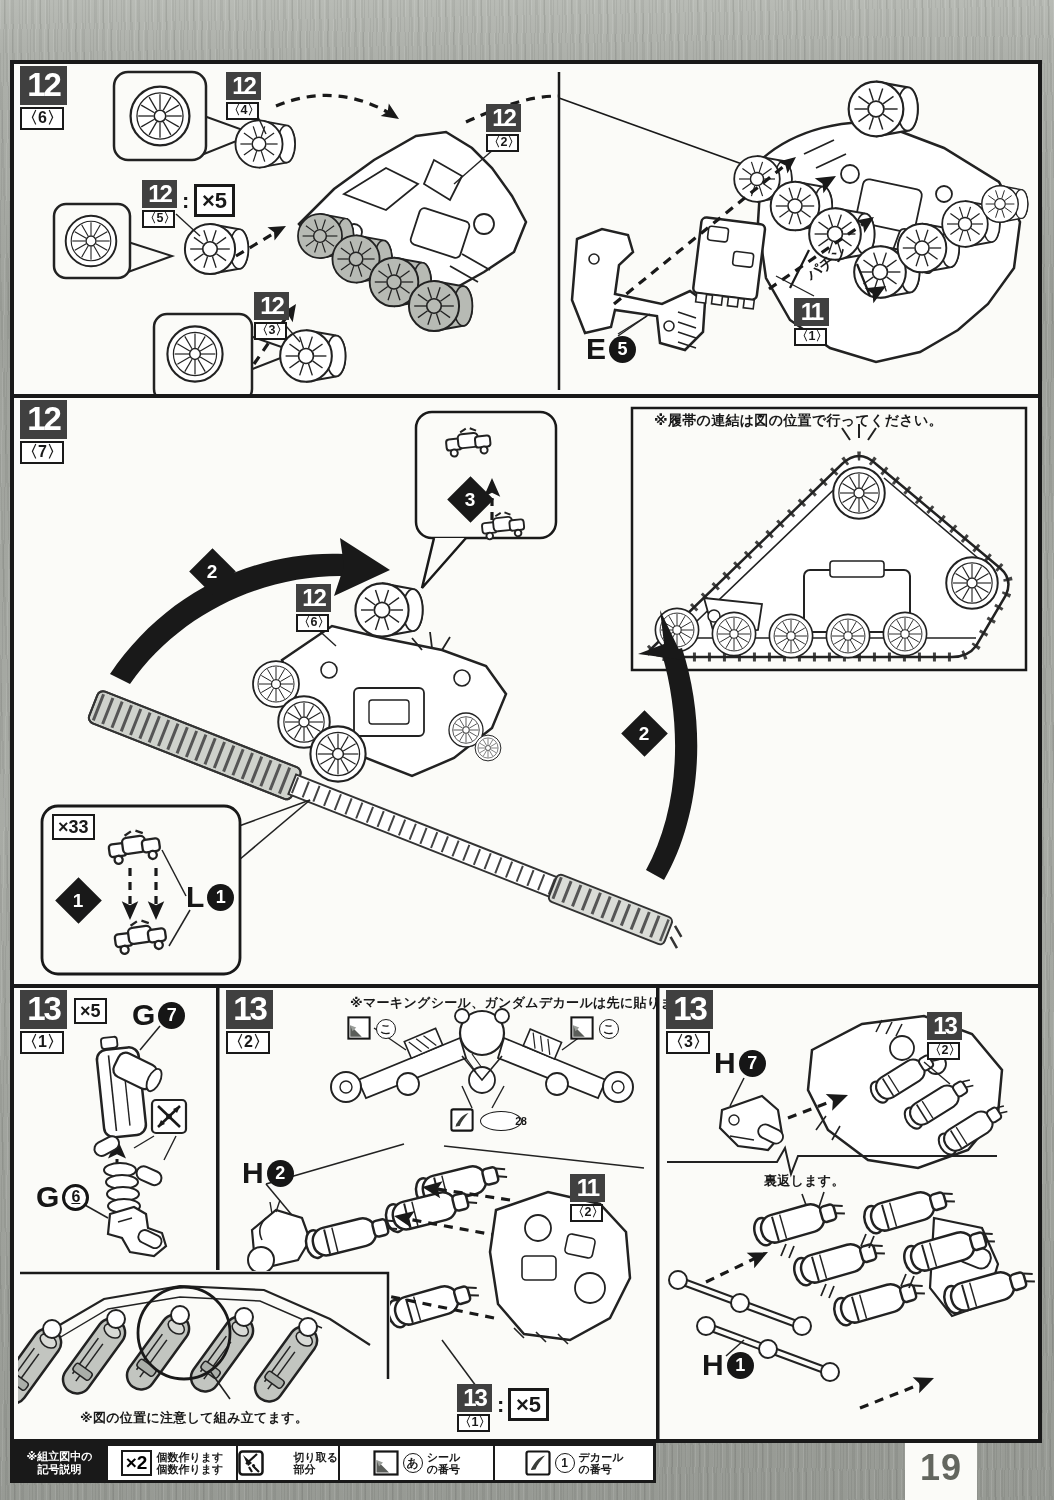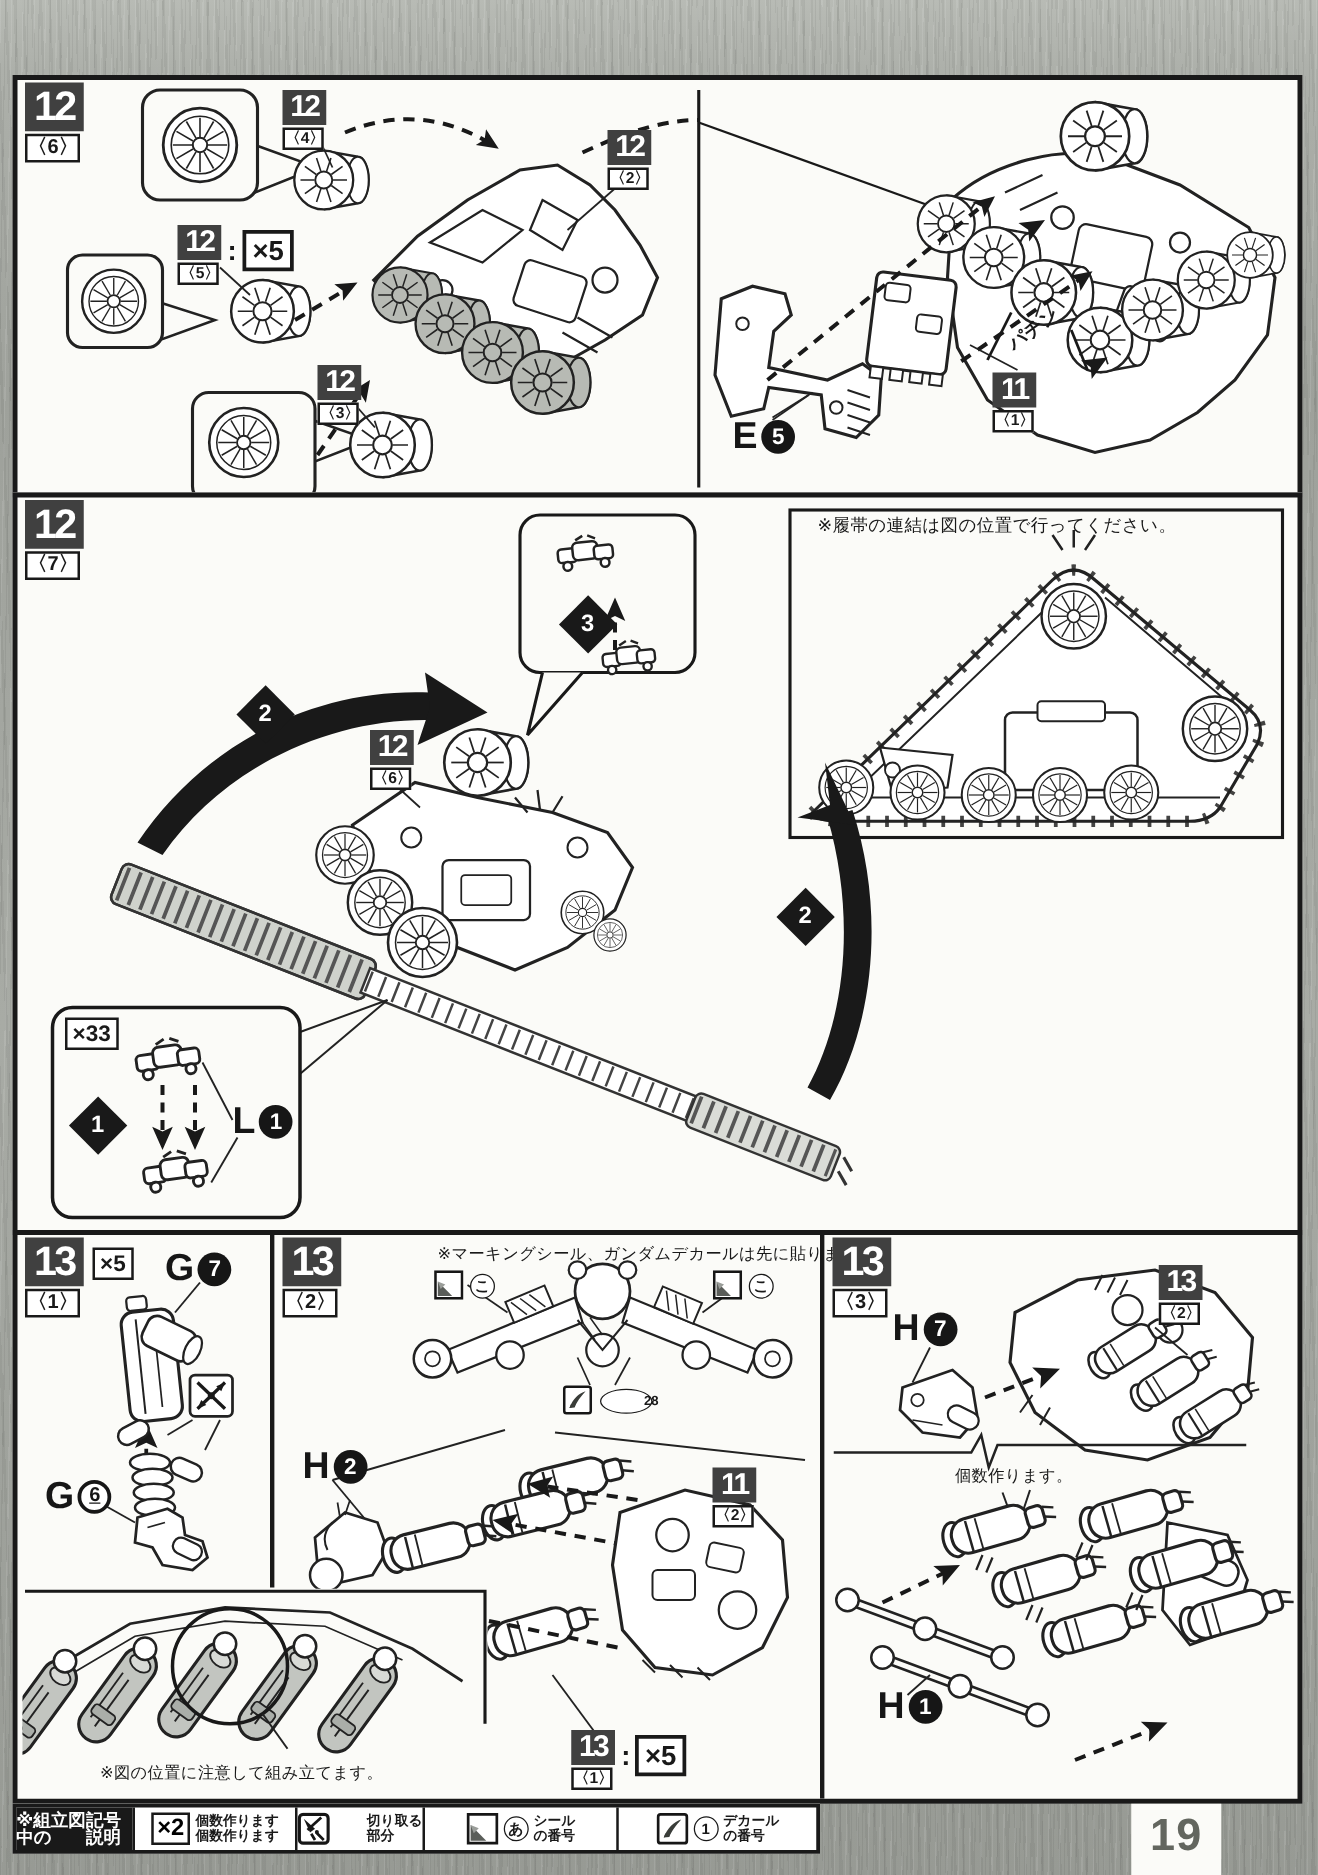--- a/index.html
+++ b/index.html
@@ -25,32 +25,32 @@
   .xb{position:absolute;border:3px solid #191919;background:#fff;color:#191919;font-weight:bold;font-size:22px;line-height:25px;padding:1px 5px;z-index:5;}
   .xb.smf{font-size:18px;line-height:20px;border-width:2.5px;padding:1px 4px;}
   .cln{position:absolute;font-weight:bold;font-size:22px;color:#191919;z-index:5;}
   
   .plab{position:absolute;font-weight:bold;font-size:30px;color:#161616;display:flex;align-items:center;gap:3px;z-index:5;}
   .pcirc{width:27px;height:27px;border-radius:50%;background:#161616;color:#fff;font-size:18px;font-weight:bold;display:flex;align-items:center;justify-content:center;}
   .pcirc.lt{background:#fff;color:#161616;border:3.5px solid #161616;width:21px;height:21px;font-size:16px;text-decoration:underline;}
   
   .dia{position:absolute;width:33px;height:33px;background:#191919;transform:rotate(45deg);display:flex;align-items:center;justify-content:center;z-index:5;}
   .dia b{transform:rotate(-45deg);color:#fff;font-size:19px;}
-  .note{position:absolute;font-size:14px;font-weight:normal;color:#191919;letter-spacing:.3px;z-index:5;white-space:nowrap;}
+  .note{position:absolute;font-size:14px;font-weight:bold;color:#191919;letter-spacing:.3px;z-index:5;white-space:nowrap;}
   .note.smf{font-size:13px;}
   .snap{position:absolute;font-weight:bold;font-size:15px;color:#191919;transform:rotate(-36deg);z-index:5;}
   .ck{display:inline-flex;width:20px;height:20px;border:1.8px solid #191919;border-radius:50%;font-size:12px;font-weight:bold;color:#191919;align-items:center;justify-content:center;background:#fff;box-sizing:border-box;}
   .ckabs{position:absolute;z-index:5;}
   .lic{width:26px;height:26px;}
   .ic24{width:24px;height:24px;}
   
   .legend{position:absolute;left:10px;top:1443px;width:646px;height:40px;background:#fff;border:3px solid #191919;box-sizing:border-box;display:flex;z-index:6;}
   .legend .cell{display:flex;align-items:center;justify-content:center;gap:4px;border-left:2.5px solid #191919;box-sizing:border-box;height:100%;}
   .legend .cell:first-child{border-left:none;}
-  .legend .tcell{background:#191919;color:#fff;flex-direction:row;gap:0;width:93px;font-size:14px;font-weight:bold;line-height:13px;}
+  .legend .tcell{background:#191919;color:#fff;flex-direction:column;gap:0;width:93px;font-size:11px;font-weight:bold;line-height:13px;}
   .legend .desc{font-size:11px;font-weight:bold;color:#191919;line-height:12.5px;}
   .legend .xb2{border:2.5px solid #191919;font-weight:bold;font-size:19px;padding:0 3px;line-height:22px;}
   .pagenum{position:absolute;left:905px;top:1443px;width:72px;height:57px;background:#fbfbf8;z-index:6;text-align:center;font-weight:bold;font-size:36px;color:#63665f;line-height:50px;letter-spacing:1px;}
   .inset{position:absolute;z-index:4;}
 </style>
 </head>
 <body>
 
 <svg width="0" height="0" style="position:absolute">
 <defs>
@@ -650,21 +650,21 @@
     <span class="s">〈3〉</span>
   </div>
   <div class="plab" style="left:700px;top:58px;">
     <span>H</span>
       <span class="pcirc">7</span>
   </div>
   <div class="bdg sm" style="left:913px;top:24px;">
     <span class="n">13</span>
     <span class="s">〈2〉</span>
   </div>
-  <span class="note smf" style="left:750px;top:184px;">個数作ります。</span>
+  <span class="note smf" style="left:750px;top:184px;">裏返します。</span>
   <div class="plab" style="left:688px;top:360px;">
     <span>H</span>
       <span class="pcirc">1</span>
   </div>
 </div>
 
 <div class="legend">
   <div class="cell tcell">
     <span>※組立図中の</span>
     <span>記号説明</span>

